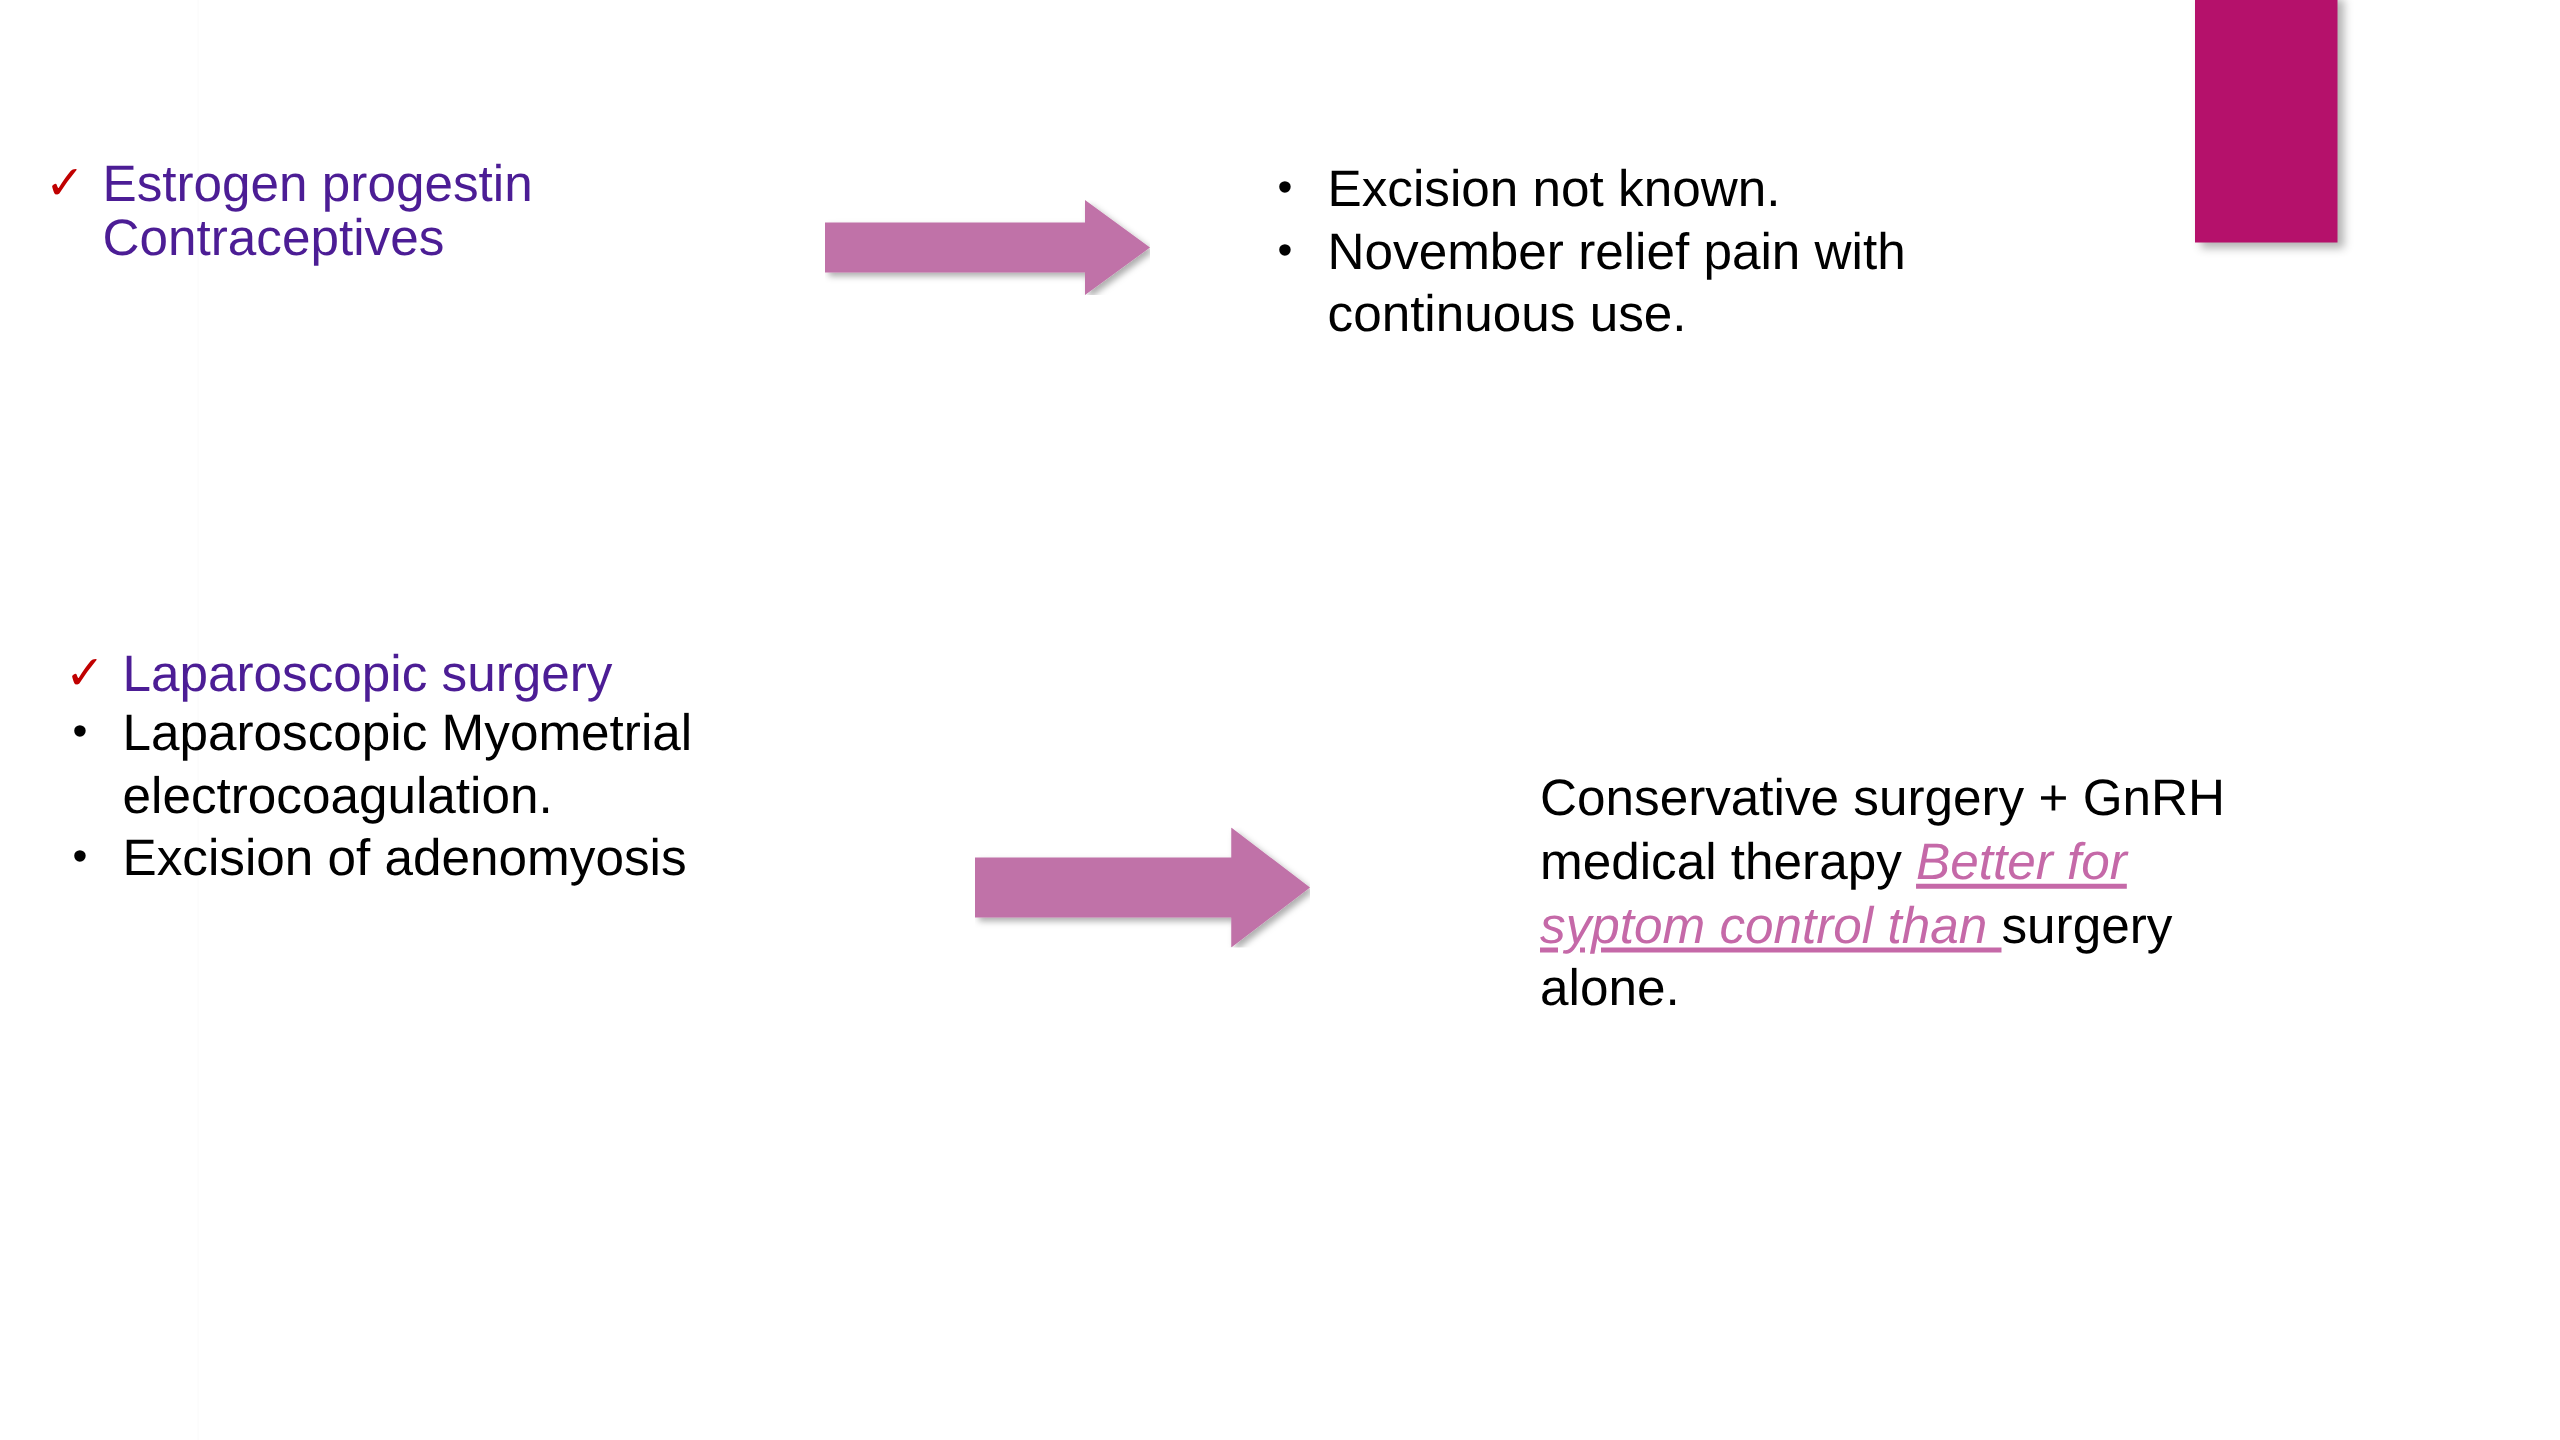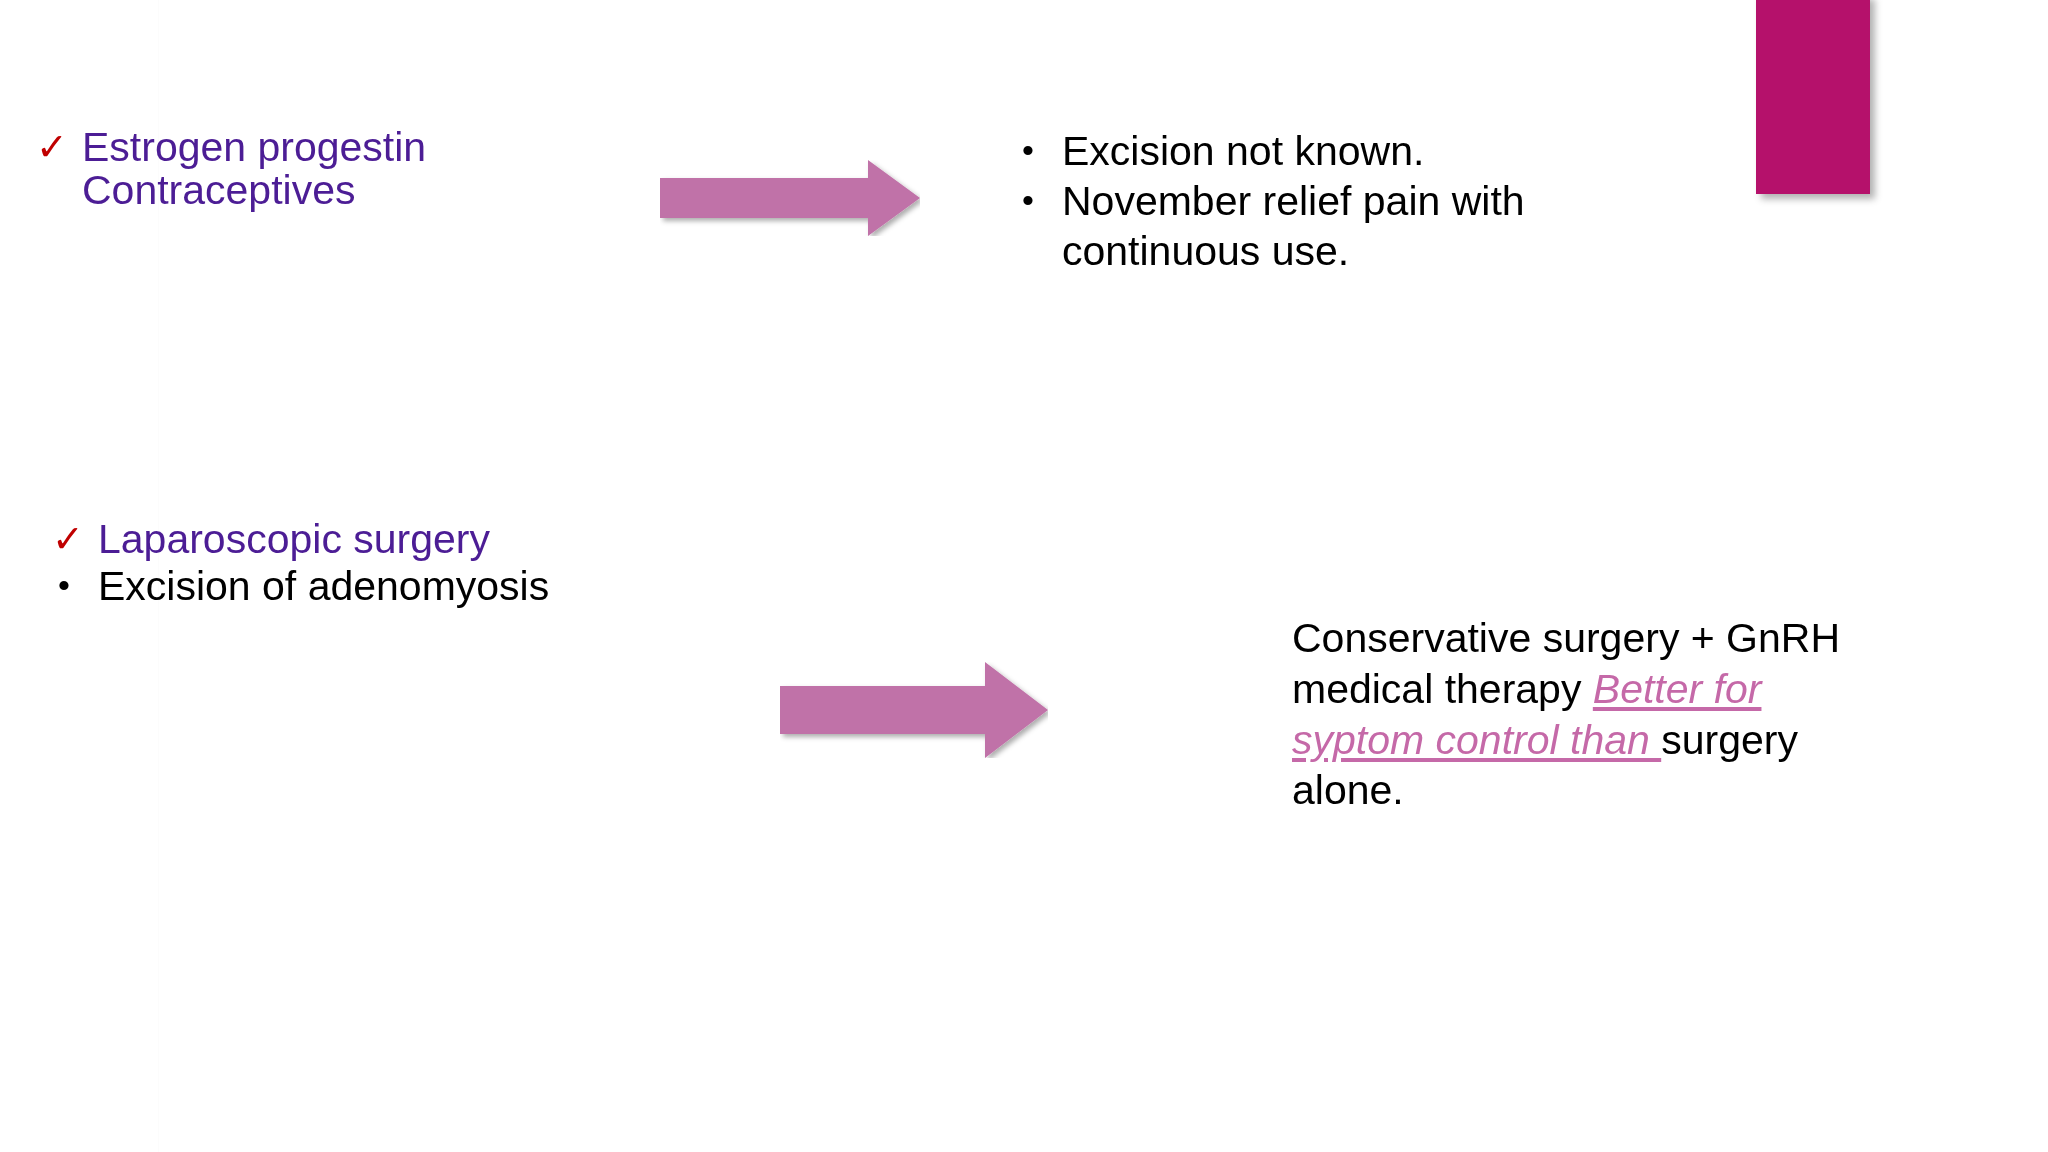--- a/index.html
+++ b/index.html
@@ -111,21 +111,21 @@
   
   .arrow {
     position: absolute;
     display: block;
   }
 
   
   #block-estrogen   { left: 36px;   top: 126px;  width: 430px; }
   #block-efficacy   { left: 1016px; top: 126px;  width: 520px; }
   #block-surgery    { left: 52px;   top: 518px;  width: 520px; }
-  #block-combo      { left: 1292px; top: 572px;  width: 560px; }
+  #block-combo      { left: 1232px; top: 572px;  width: 560px; }
 
   #arrow-top    { left: 660px; top: 160px; }
   #arrow-bottom { left: 780px; top: 662px; }
 </style>
 </head>
 <body>
 
 <div id="slide">
 
   <div class="placeholder-edge"></div>
@@ -155,20 +155,21 @@
       <li>November relief pain with continuous use.</li>
     </ul>
   </div>
 
   <div class="text-block" id="block-surgery">
     <div class="heading-row">
       <span class="check-mark">✓</span>
       <span class="heading-text">Laparoscopic surgery</span>
     </div>
     <ul class="bullets">
+      <li>Laparoscopic Myometrial electrocoagulation.</li>
       <li>Excision of adenomyosis</li>
     </ul>
   </div>
 
   <svg class="arrow" id="arrow-bottom" width="268" height="96" viewBox="0 0 268 96" aria-hidden="true">
     <defs>
       <filter id="shadowBot" x="-30%" y="-30%" width="180%" height="180%">
         <feDropShadow dx="3" dy="3" stdDeviation="2.5" flood-color="#000000" flood-opacity="0.32"></feDropShadow>
       </filter>
     </defs>

